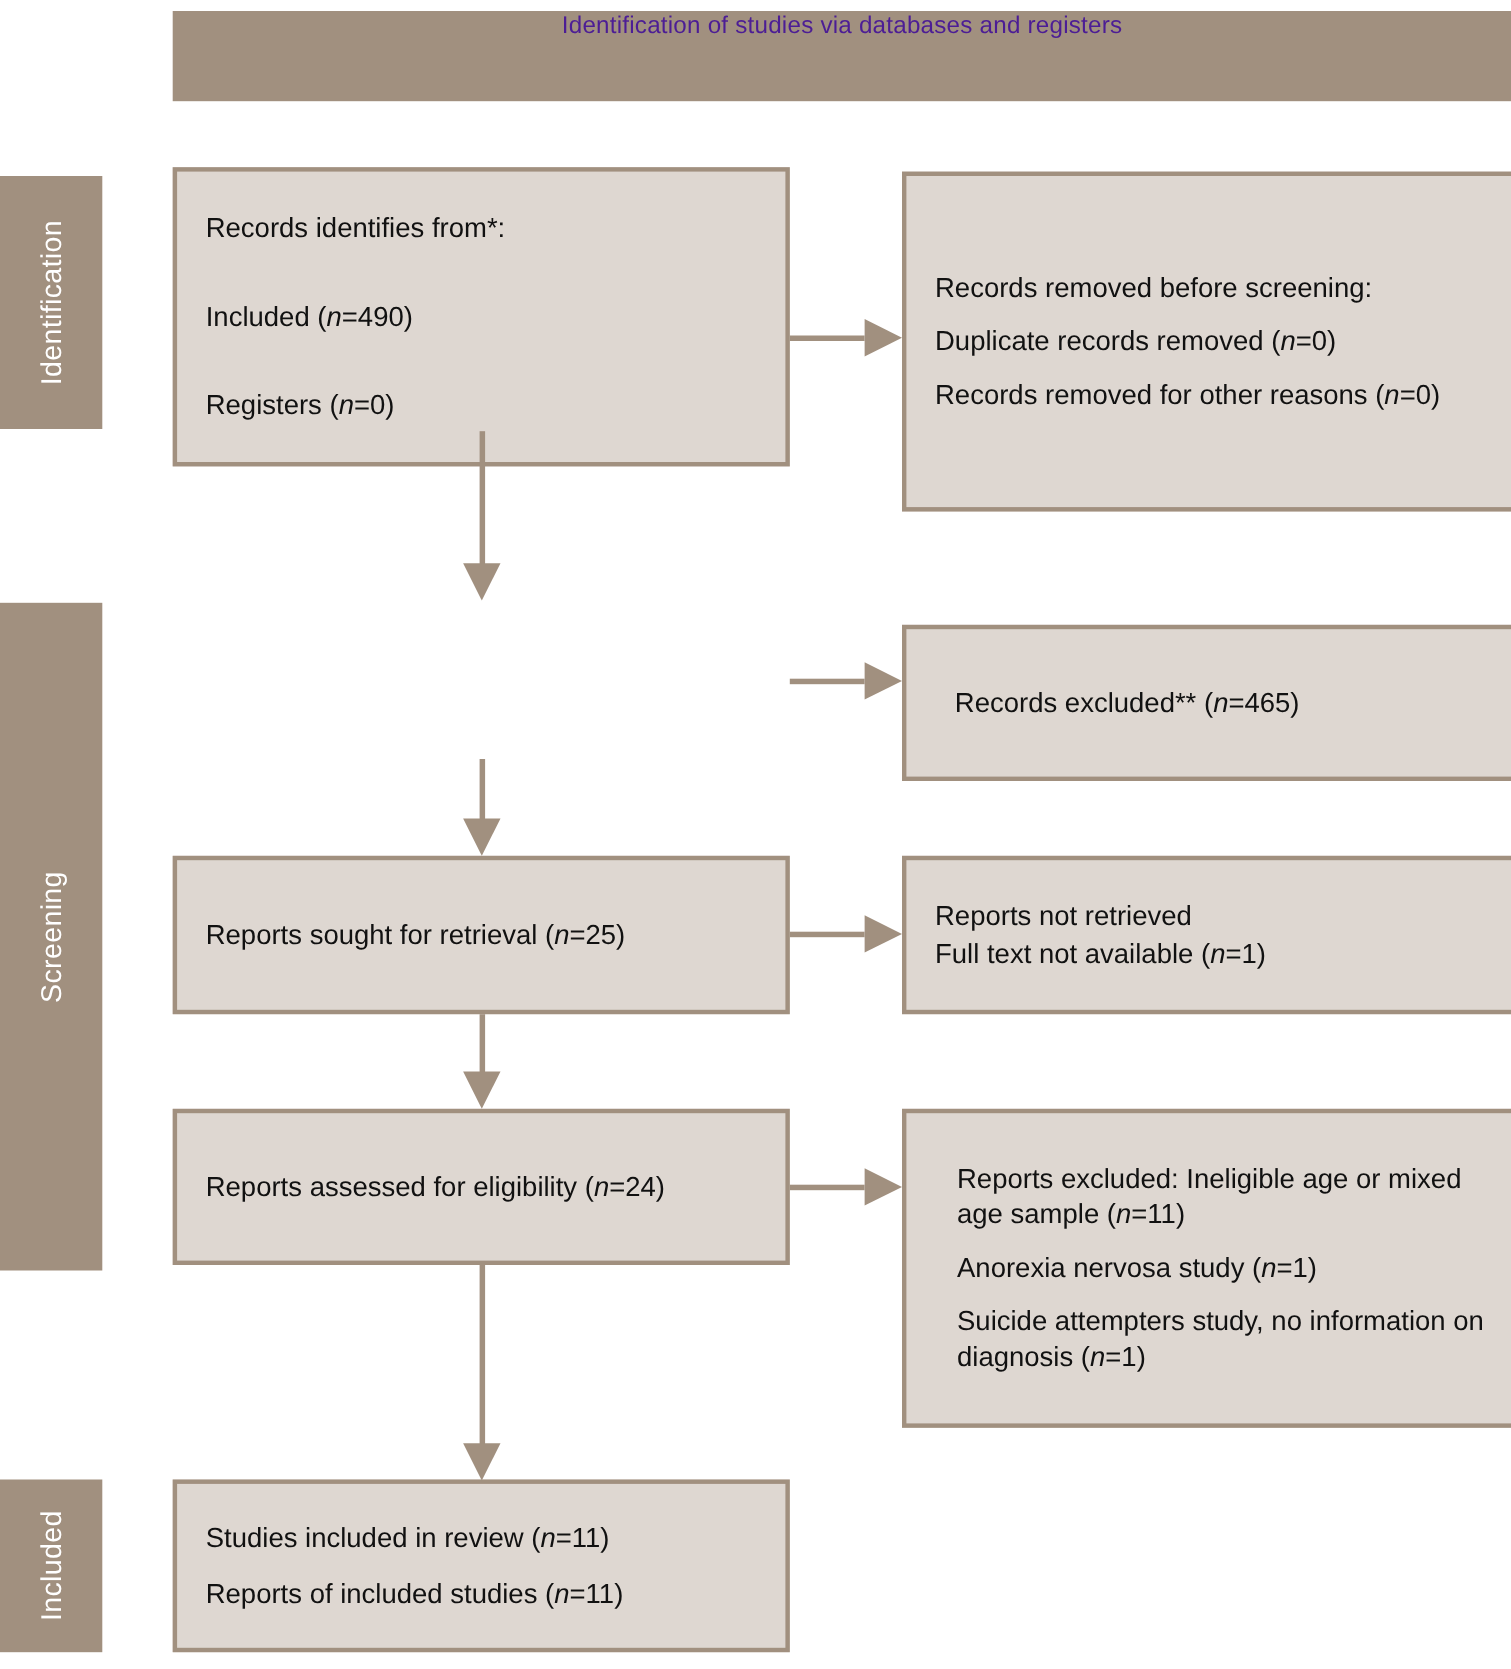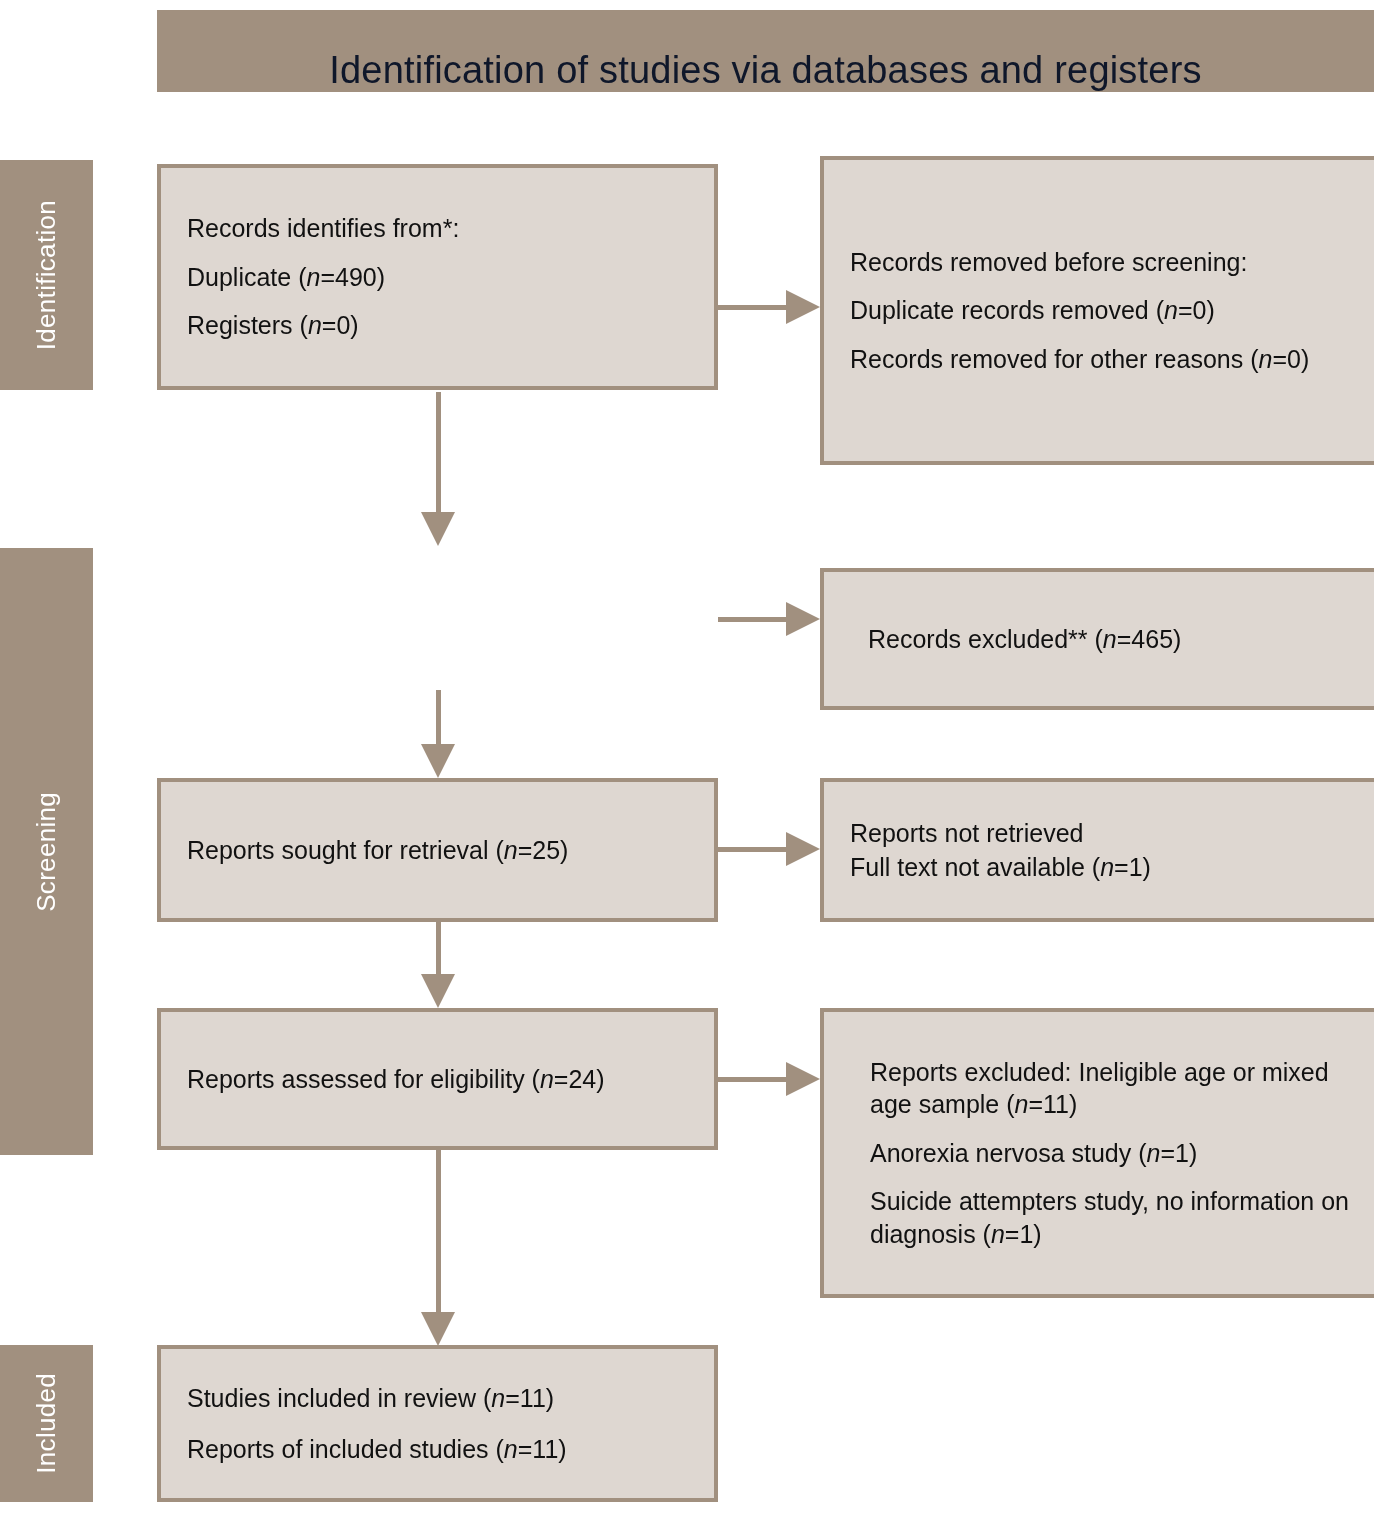--- a/index.html
+++ b/index.html
@@ -20,25 +20,25 @@
   }
 
   
   .header-band {
     position: absolute;
     left: 157px;
     top: 10px;
     width: 1217px;
     height: 82px;
     background: #a1907f;
-    color: #0f172a;
+    color: #4c1d95;
     display: flex;
-    align-items: flex-end;
+    align-items: flex-start;
     justify-content: center;
-    font-size: 38px;
+    font-size: 22px;
     letter-spacing: 0.2px;
     box-sizing: border-box;
   }
 
   
   .stage-bar {
     position: absolute;
     left: 0px;
     width: 93px;
     background: #a1907f;
@@ -84,21 +84,21 @@
   }
   .flow-box em {
     font-style: italic;
   }
 
   
   .col-left  { left: 157px; width: 561px; }
   
   .col-right { left: 820px; width: 574px; }
 
-  #box-identified      { top: 164px;  height: 226px; }
+  #box-identified      { top: 152px;  height: 272px; gap: 32px; }
   #box-removed         { top: 156px;  height: 309px; }
   #box-screened        { top: 548px;  height: 142px; }
   #box-rec-excluded    { top: 568px;  height: 142px; padding-left: 44px; }
   #box-sought          { top: 778px;  height: 144px; }
   #box-not-retrieved   { top: 778px;  height: 144px; }
   #box-eligibility     { top: 1008px; height: 142px; }
   #box-rep-excluded    { top: 1008px; height: 290px; padding-left: 46px; }
   #box-included        { top: 1345px; height: 157px; gap: 17px; }
 
   
@@ -169,21 +169,21 @@
   </div>
   <div class="stage-bar" id="stage-screening">
     <span class="stage-label">Screening</span>
   </div>
   <div class="stage-bar" id="stage-included">
     <span class="stage-label">Included</span>
   </div>
 
   <div class="flow-box col-left" id="box-identified">
     <p>Records identifies from*:</p>
-    <p><span>Duplicate (</span><em>n</em><span>=490)</span></p>
+    <p><span>Included (</span><em>n</em><span>=490)</span></p>
     <p><span>Registers (</span><em>n</em><span>=0)</span></p>
   </div>
 
   <div class="flow-box col-right" id="box-removed">
     <p>Records removed before screening:</p>
     <p><span>Duplicate records removed (</span><em>n</em><span>=0)</span></p>
     <p><span>Records removed for other reasons (</span><em>n</em><span>=0)</span></p>
   </div>
 
 

